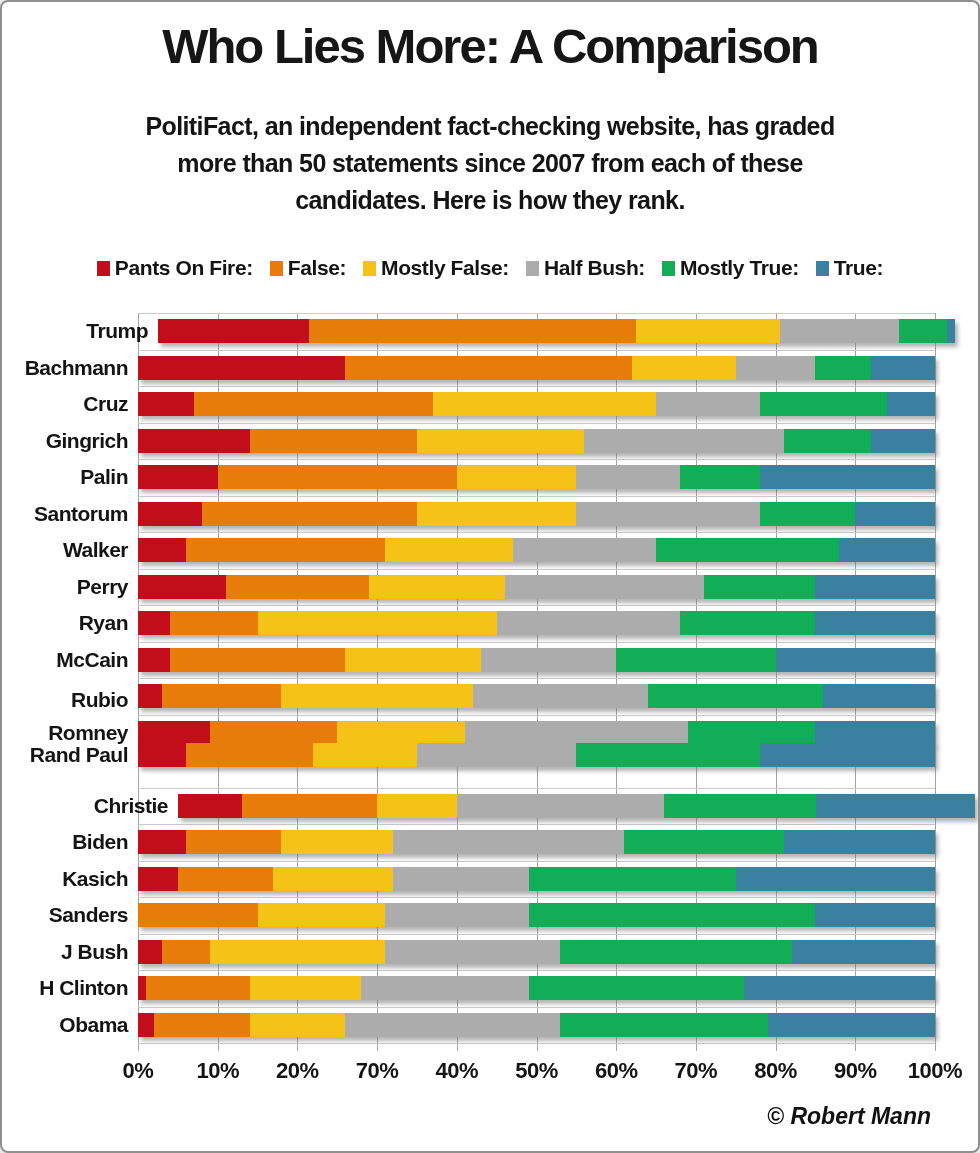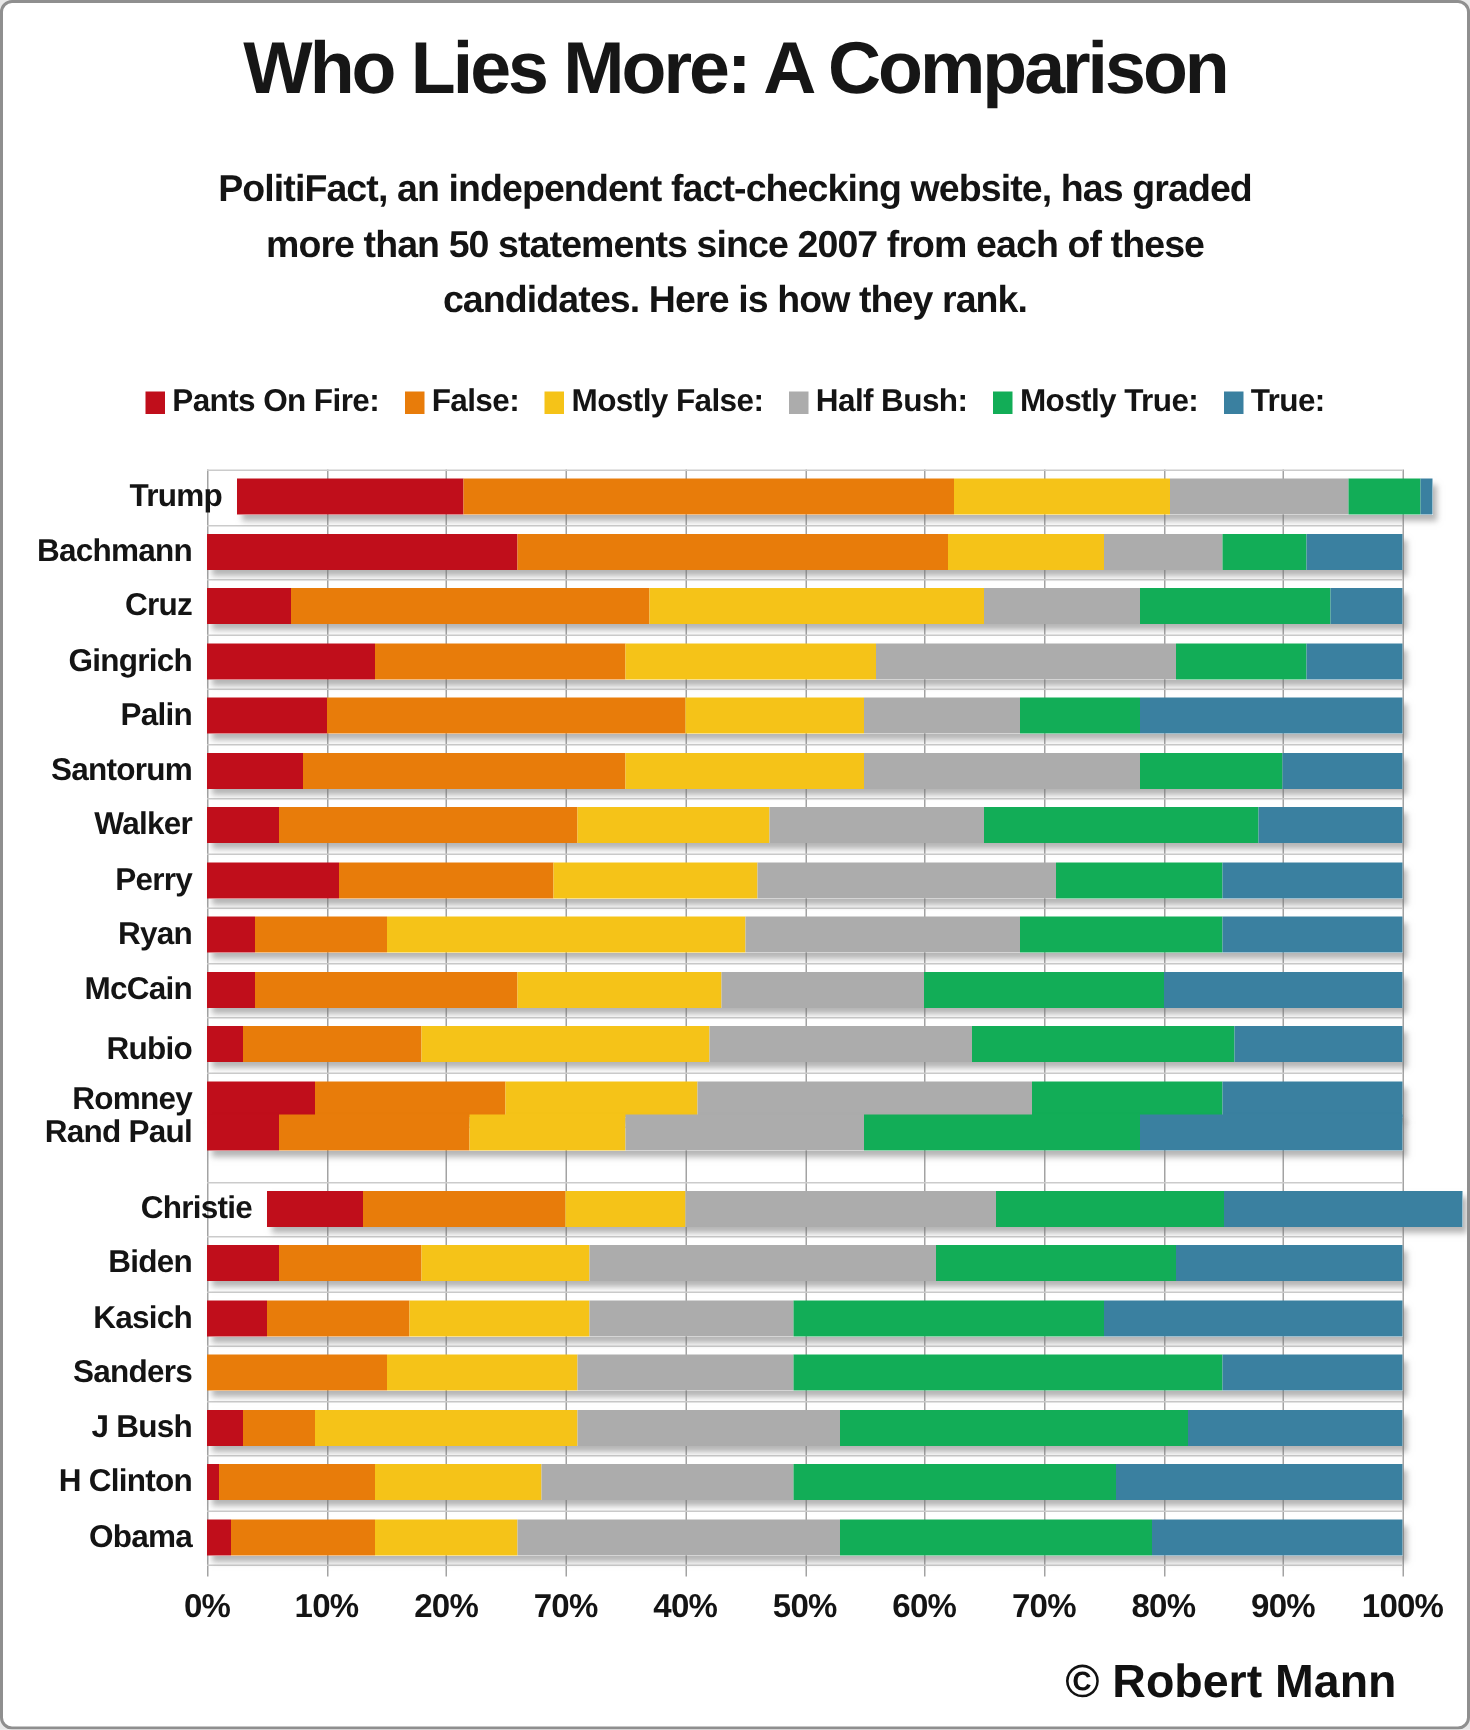--- a/index.html
+++ b/index.html
@@ -37,21 +37,21 @@
     position:absolute; left:0; right:0; top:6px; height:24px; display:flex;
     box-shadow:3px 4px 4px rgba(120,120,120,0.55);
   }
   .seg { height:100%; }
   .xlab {
     position:absolute; top:745px; transform:translateX(-50%);
     font-size:22px; font-weight:bold; letter-spacing:-0.5px; white-space:nowrap;
   }
   .credit {
     position:absolute; top:1101px; right:47px;
-    font-size:31px; font-weight:bold; color:#111;
+    font-size:23px; font-weight:bold; font-style:italic; color:#111;
   }
 </style>
 </head>
 <body>
 
 <div class="frame">
   <div class="title">Who Lies More: A Comparison</div>
   <div class="subtitle" id="subtitle">
       <div class="sub-line">PolitiFact, an independent fact-checking website, has graded</div>
       <div class="sub-line">more than 50 statements since 2007 from each of these</div>

